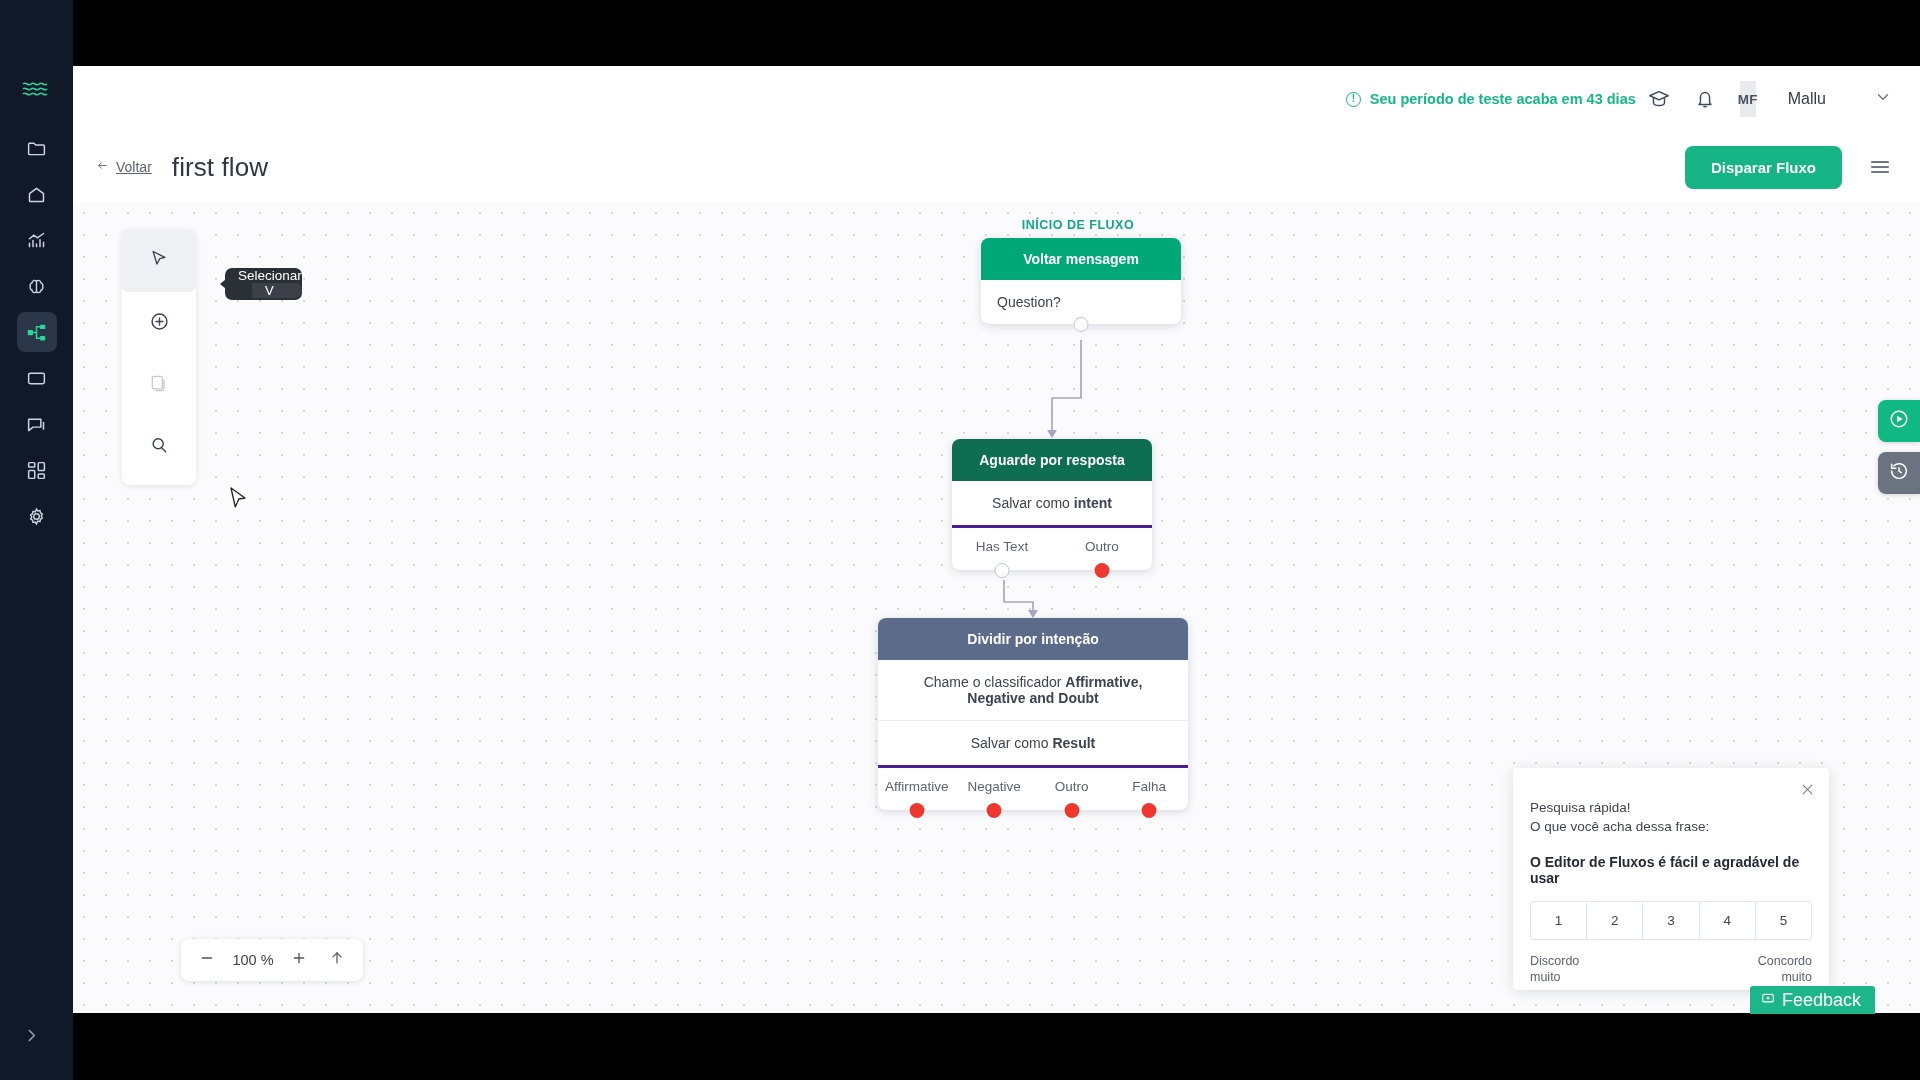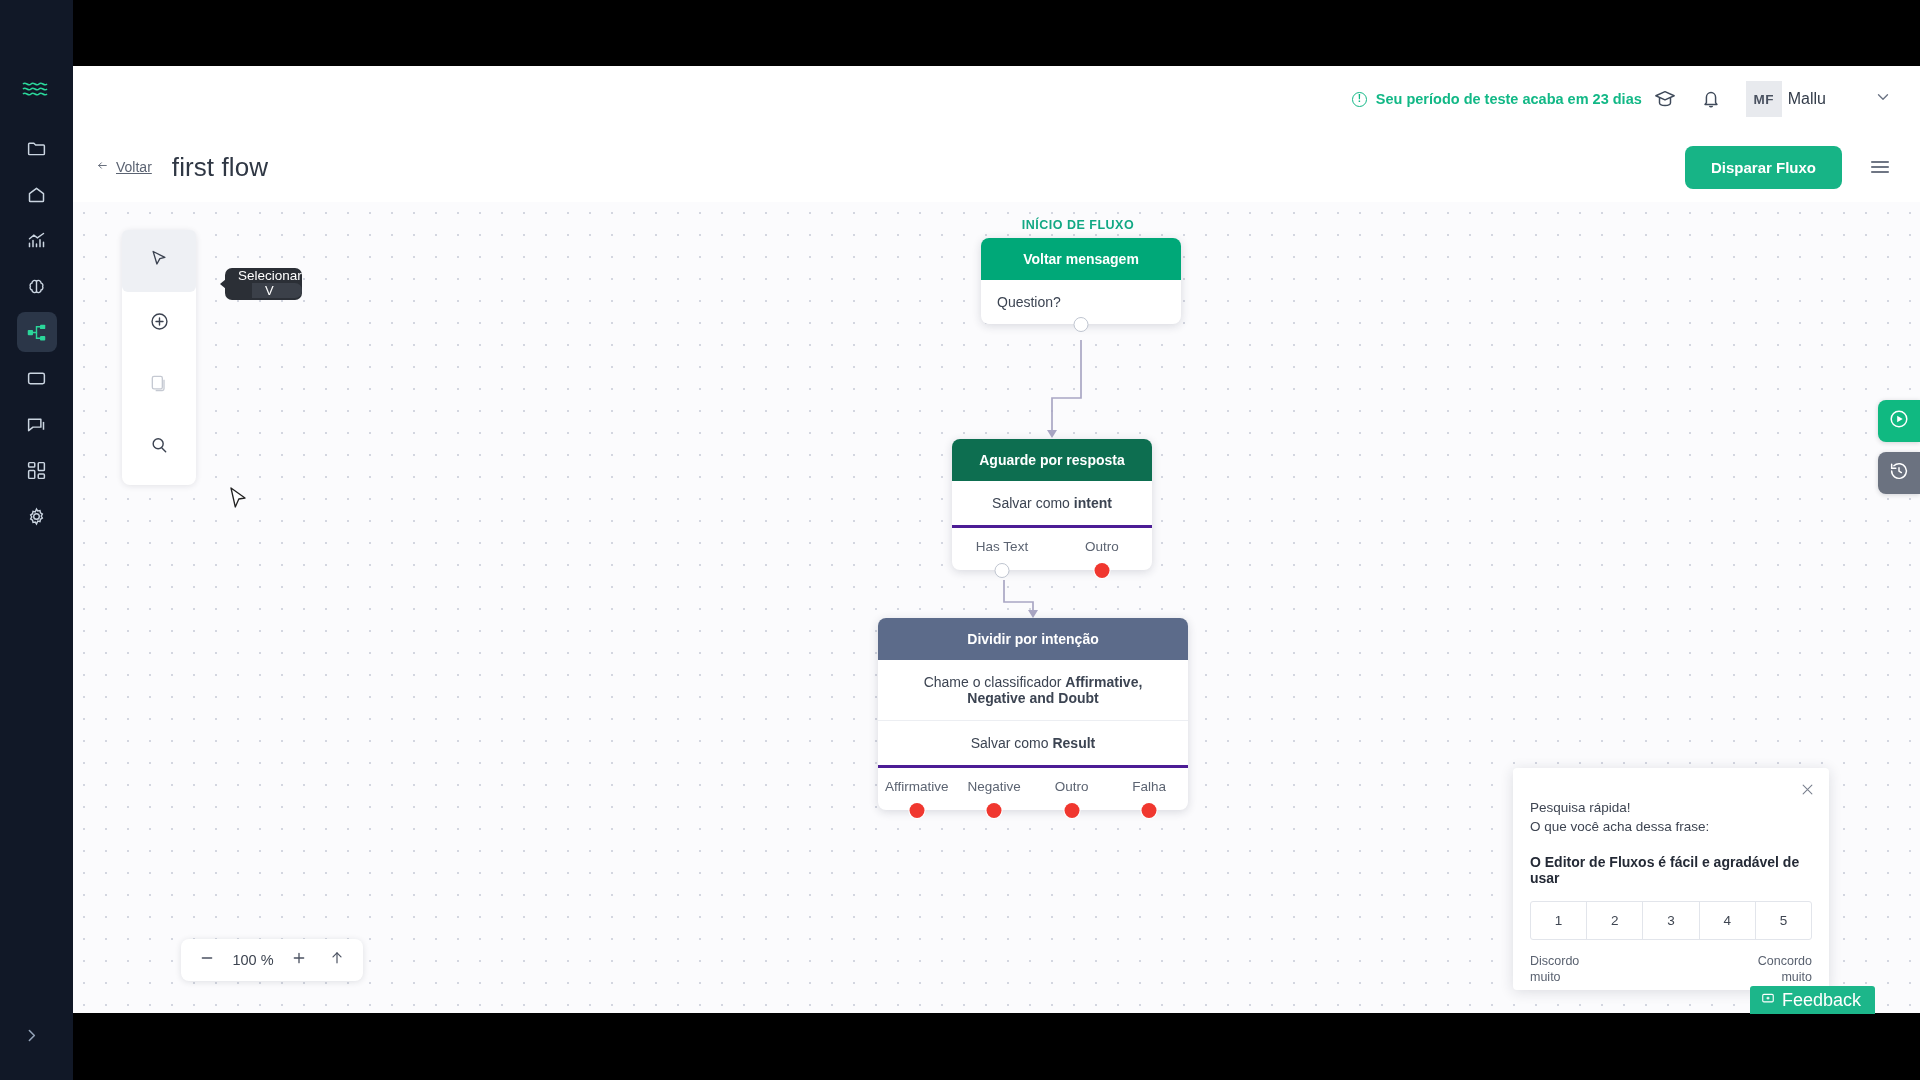--- a/index.html
+++ b/index.html
@@ -44,25 +44,25 @@
   }
   .trial .circ {
     width:15px;height:15px;border-radius:50%;border:1.4px solid #12b886;
     display:flex;align-items:center;justify-content:center;font-size:10px;font-weight:700;
     line-height:1;
   }
   .ticon { width: 46px; height: 46px; display:flex; align-items:center; justify-content:center;
     color:#3f4a5a; cursor:pointer; }
   .ticon:first-of-type { margin-left: 20px; }
   .avatar {
-    width: 36px; height: 36px; background:#e8eaee; color:#4a5260;
+    width: 16px; height: 36px; background:#e8eaee; color:#4a5260;
     display:flex; align-items:center; justify-content:center;
     font-size:13.5px; font-weight:700; margin-left:12px; letter-spacing:.4px;
   }
-  .uname { font-size: 16px; color:#333c4a; margin-left: 6px; }
+  .uname { font-size: 16px; color:#333c4a; margin-left: 32px; }
   .chev { margin-left: 48px; color:#6b7484; cursor:pointer; }
 
   
   .flowhead {
     position: absolute; left: 73px; top: 132px; width: 1847px; height: 70px;
     background: #fff; display:flex; align-items:center; padding: 0 28px 0 22px;
   }
   .back { display:flex; align-items:center; gap:6px; color:#5b6372; font-size:14px; cursor:pointer; }
   .back u { text-decoration: underline; }
   .flowtitle { font-size: 26px; color:#2f3744; font-weight: 400; margin-left: 20px; letter-spacing:.1px; }
@@ -299,21 +299,21 @@
         <svg width="17" height="17" viewBox="0 0 24 24" fill="none" stroke="currentColor" stroke-width="2.2" stroke-linecap="round" stroke-linejoin="round">
             <path d="M9 5l7 7-7 7"></path>
           </svg>
       </span>
     </div>
   </div>
 
   <div class="topbar">
     <div class="trial">
       <span class="circ">!</span>
-      <span>Seu período de teste acaba em 23 dias</span>
+      <span>Seu período de teste acaba em 43 dias</span>
     </div>
     <div class="ticon">
       <svg width="22" height="22" viewBox="0 0 24 24" fill="none" stroke="currentColor" stroke-width="1.6" stroke-linejoin="round">
           <path d="M2 8.5L12 4l10 4.5L12 13z"></path>
           <path d="M6 10.5V16c0 1.7 2.7 3 6 3s6-1.3 6-3v-5.5"></path>
         </svg>
     </div>
     <div class="ticon">
       <svg width="22" height="22" viewBox="0 0 24 24" fill="none" stroke="currentColor" stroke-width="1.6" stroke-linejoin="round">
           <path d="M7 16V10a5 5 0 0110 0v6l1.5 2h-13z"></path>

